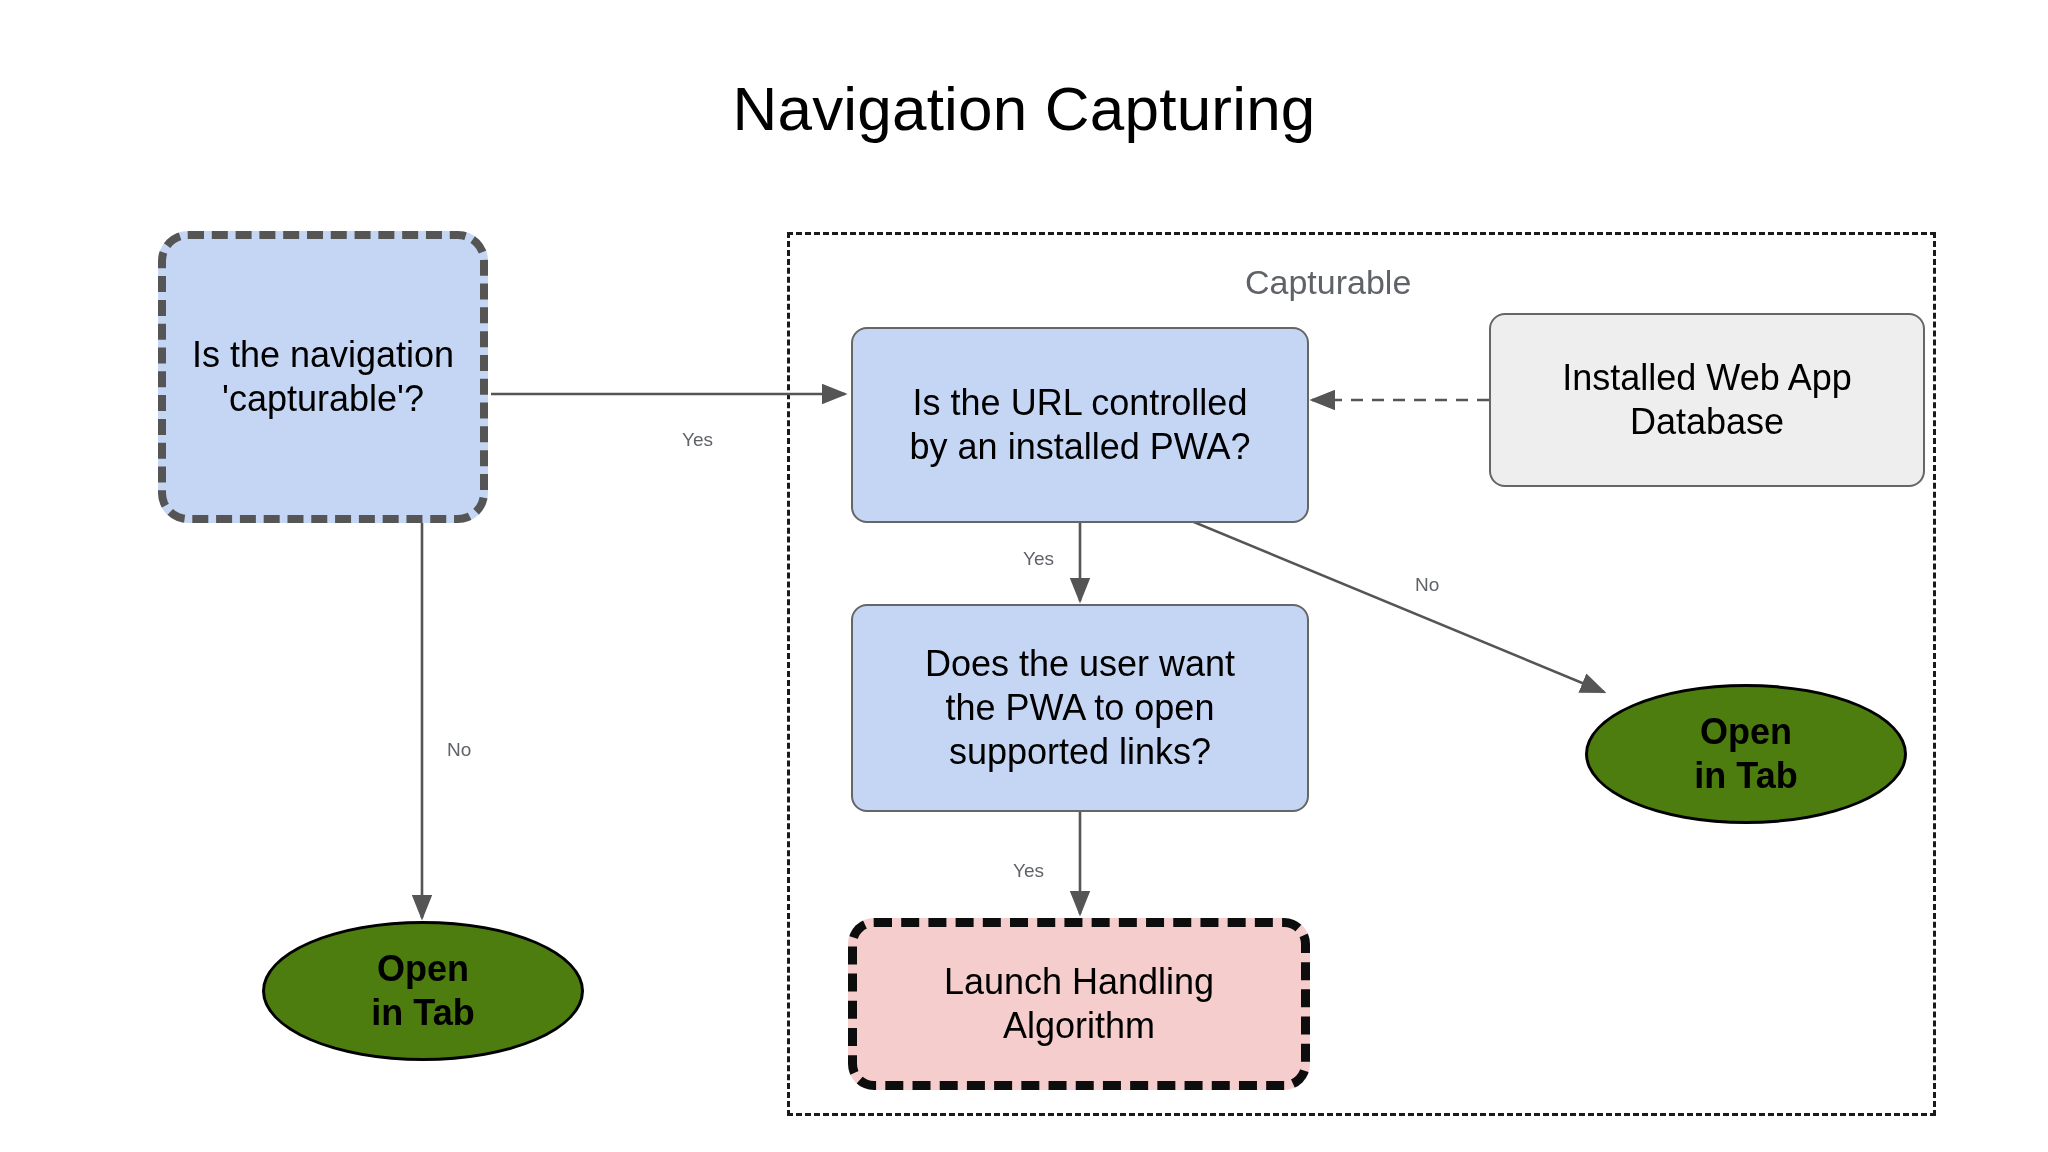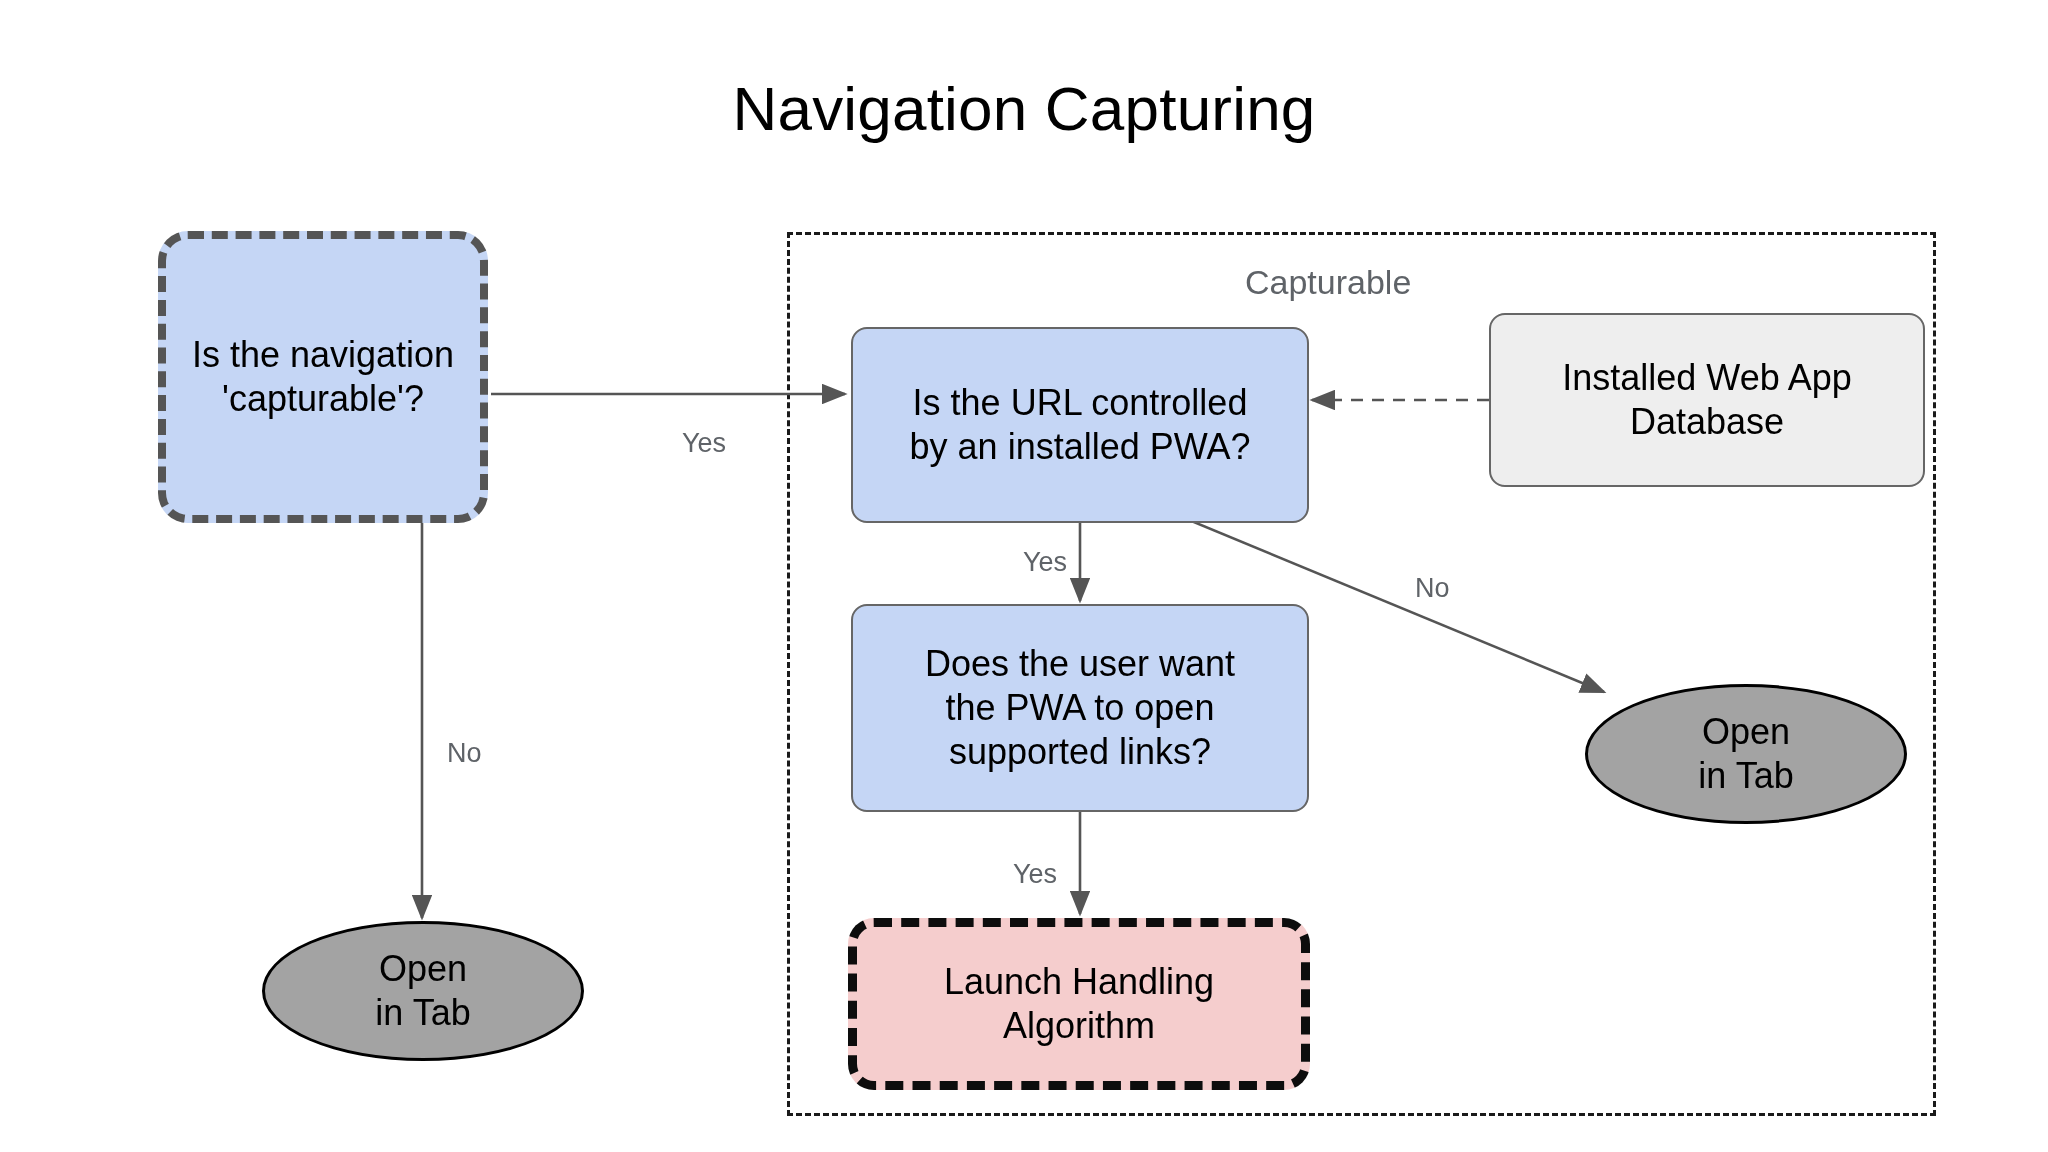--- a/index.html
+++ b/index.html
@@ -90,37 +90,37 @@
   }
 
   
   .node.rect {
     border-radius: 16px;
   }
 
   .node.fill-blue   { background: #c5d6f5; }
   .node.fill-grey   { background: #eeeeee; }
   .node.fill-pink   { background: #f5cdcd; }
-  .node.fill-green  { background: #a3a3a3; }
+  .node.fill-green  { background: #4d7c0f; font-weight: bold; }
 
   .node.stroke-thin-grey  { border: 2px solid #666666; }
   .node.stroke-dash-grey  { border: 8px dashed #555555; }
   .node.stroke-dash-black { border: 9px dashed #0d0d0d; }
 
   
   .node.ellipse {
     border-radius: 50%;
     border: 3px solid #000000;
   }
   .fs-36 { font-size: 36px; }
 
   
   .edge-label {
     position: absolute;
-    font-size: 27px;
+    font-size: 19px;
     color: #5f6368;
     white-space: nowrap;
     line-height: 1;
     z-index: 3;
   }
 </style>
 </head>
 <body>
 
 <div id="diagram-root">

